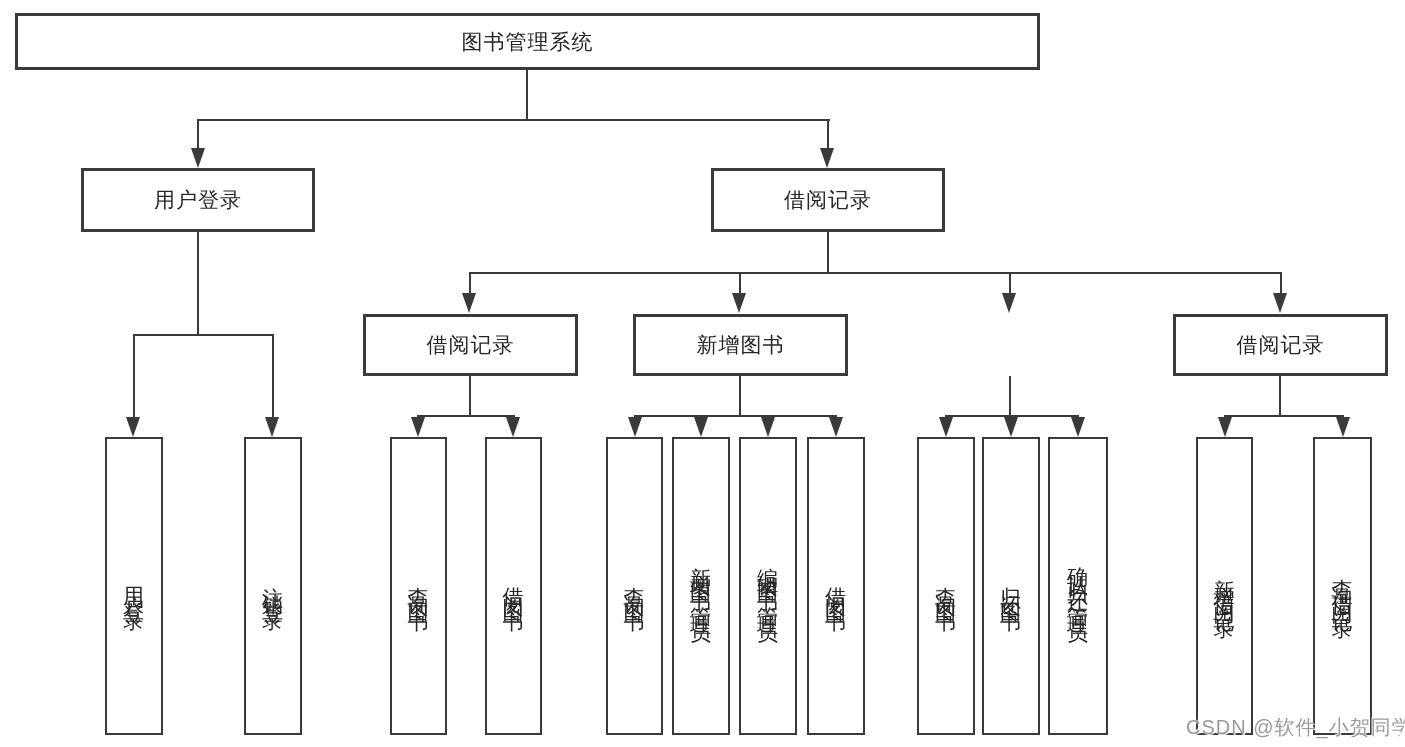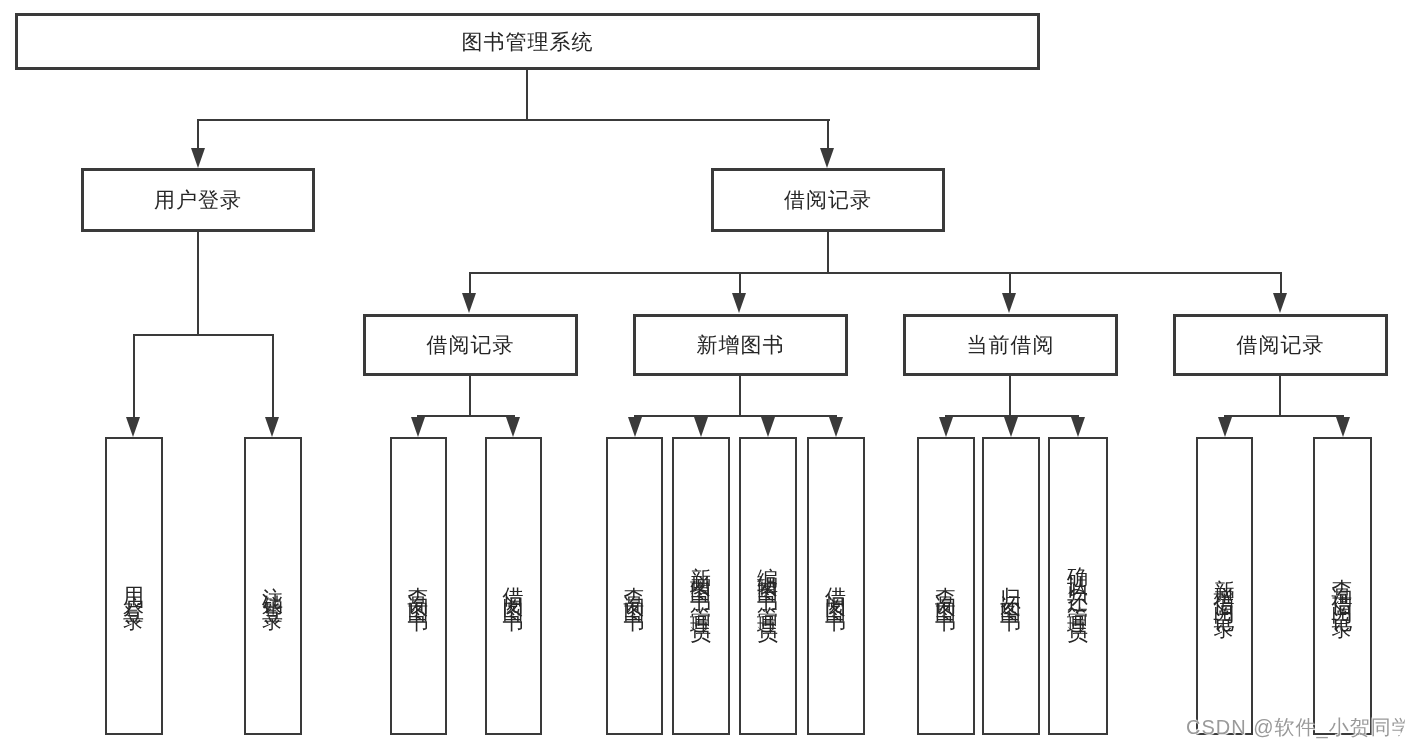--- a/index.html
+++ b/index.html
@@ -135,23 +135,20 @@
   <div class="box" style="left:711px; top:168px; width:234px; height:64px;">
     <span>借阅记录</span>
   </div>
 
   <div class="box" style="left:363px; top:314px; width:215px; height:62px;">
     <span>借阅记录</span>
   </div>
   <div class="box" style="left:633px; top:314px; width:215px; height:62px;">
     <span>新增图书</span>
   </div>
-  <div class="box" style="left:903px; top:314px; width:215px; height:62px;">
-    <span>当前借阅</span>
-  </div>
   <div class="box" style="left:1173px; top:314px; width:215px; height:62px;">
     <span>借阅记录</span>
   </div>
 
   <div class="box leaf" style="left:105px; top:437px; width:58px; height:298px;">
     <span class="vtext">用户登录</span>
   </div>
   <div class="box leaf" style="left:244px; top:437px; width:58px; height:298px;">
     <span class="vtext">注销登录</span>
   </div>

